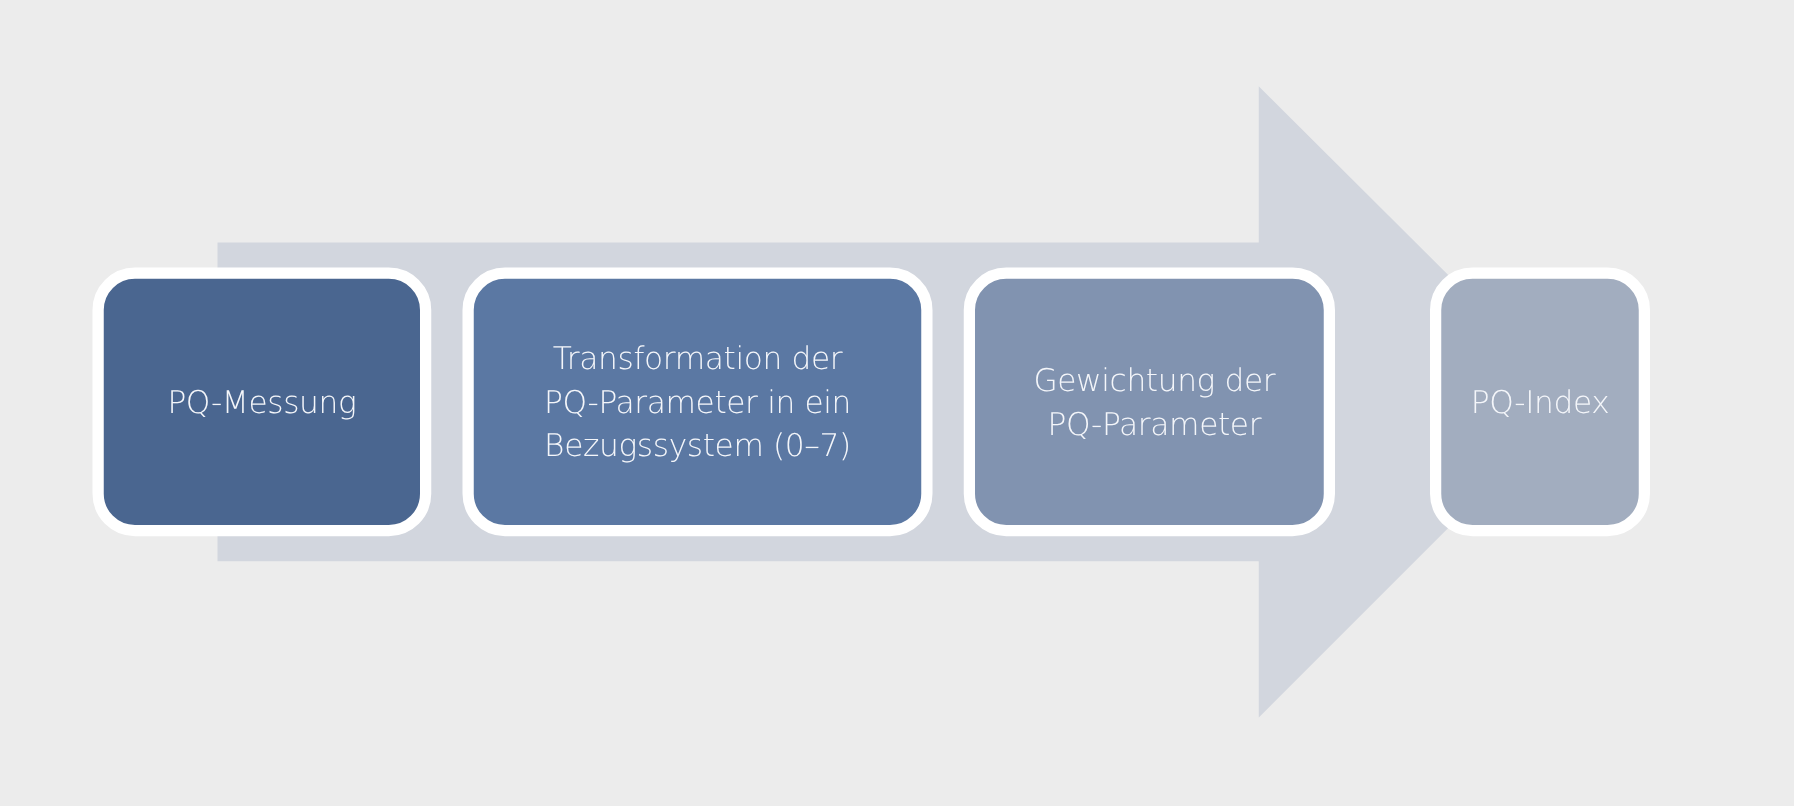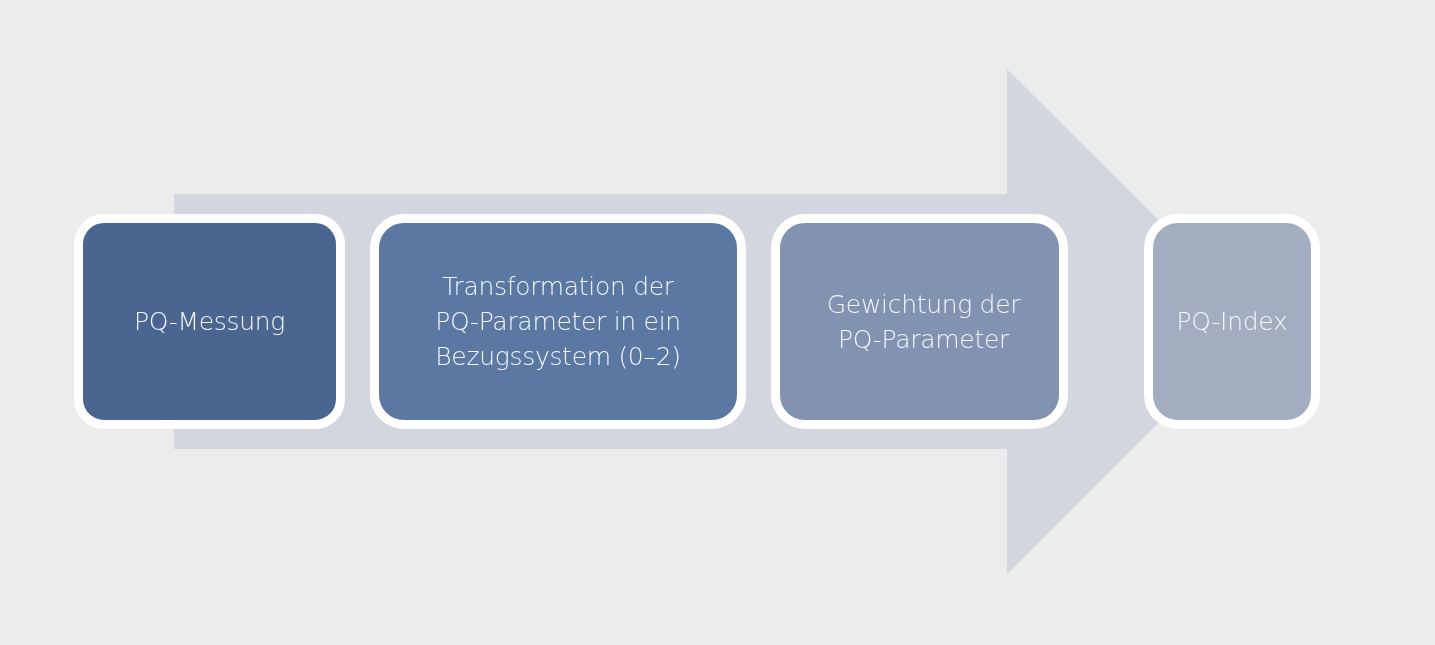--- a/index.html
+++ b/index.html
@@ -23,40 +23,40 @@
       display: flex; align-items: center; justify-content: center;
       text-align: center;
       color: #f4f6fa;
       font-size: 25px;
       font-weight: 300;
       line-height: 35px;
       letter-spacing: -0.3px;
       padding: 0 20px;
     }
     .step .label { white-space: pre-line; }
-    #step-1 { left: 74px;  width: 271px; background: #4a6690; border-radius: 30px; }
+    #step-1 { left: 74px;  width: 271px; background: #4a6690; }
     #step-2 { left: 370px; width: 376px; background: #5b78a3; }
     #step-3 { left: 771px; width: 297px; background: #8193b0; padding-left: 28px; }
     #step-4 { left: 1144px; width: 176px; background: #a2adbf; }
   </style>
 </head>
 <body>
 
 <svg class="arrow" viewBox="0 0 1435 645" xmlns="http://www.w3.org/2000/svg">
   <polygon points="174,194 1007,194 1007,69 1260,321 1007,574 1007,449 174,449" fill="#d2d6de"></polygon>
 </svg>
 
 <div class="step" id="step-1">
   <span class="label">PQ-Messung</span>
 </div>
 
 <div class="step" id="step-2">
   <span class="label">Transformation der
 PQ-Parameter in ein
-Bezugssystem (0–2)</span>
+Bezugssystem (0–7)</span>
 </div>
 
 <div class="step" id="step-3">
   <span class="label">Gewichtung der
 PQ-Parameter</span>
 </div>
 
 <div class="step" id="step-4">
   <span class="label">PQ-Index</span>
 </div>

